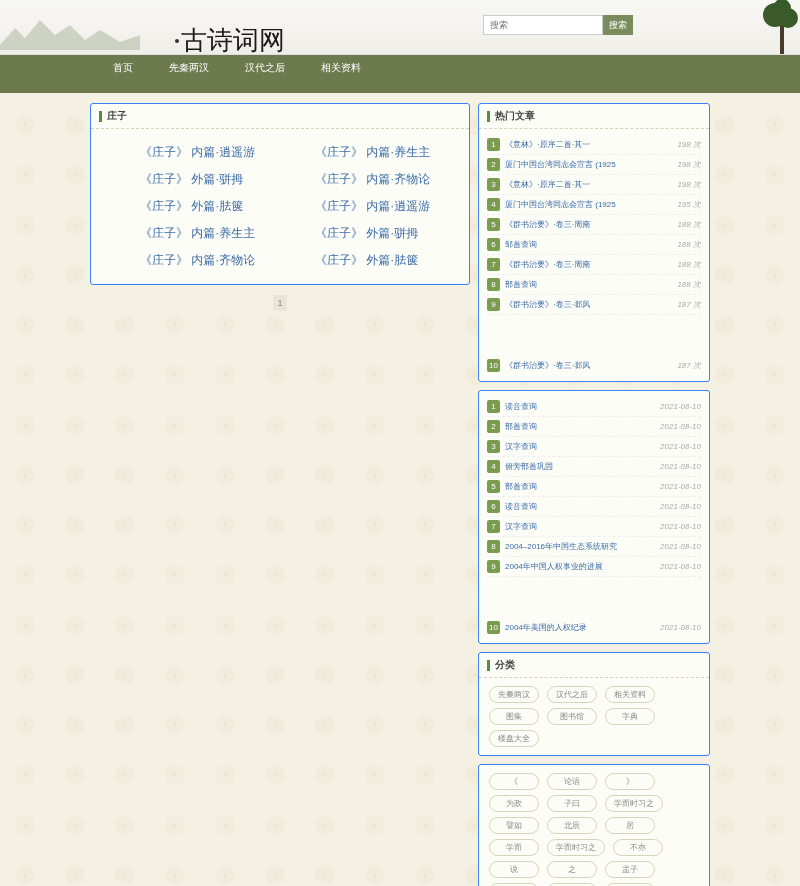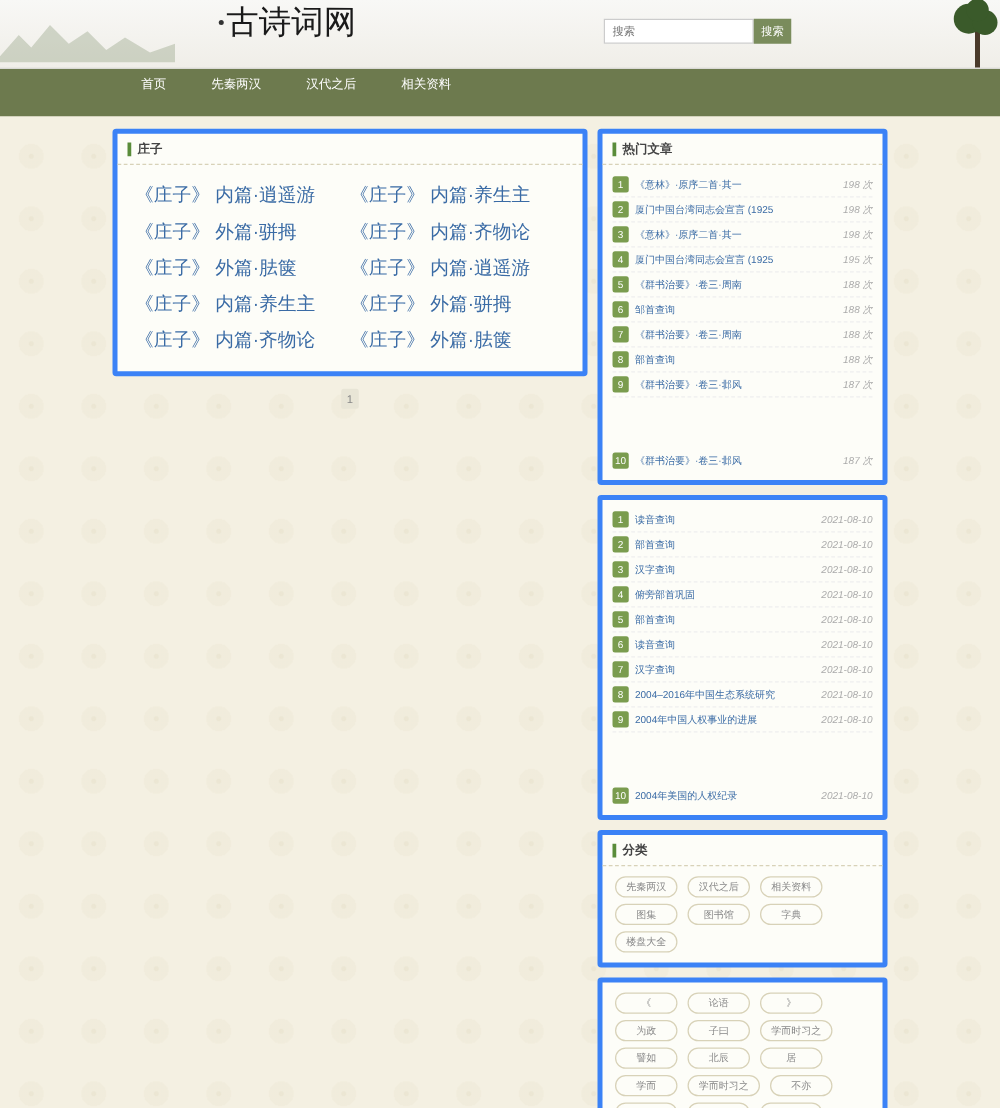--- a/index.html
+++ b/index.html
@@ -1,39 +1,39 @@
 <!DOCTYPE html>
 <html><head>
 <meta charset="utf-8">
 <style>
 * { margin:0; padding:0; box-sizing:border-box; }
 body { font-family:"Microsoft YaHei",Arial,sans-serif; font-size:9px; background:#f4f0e2; }
 .header-bg { height:55px; background:linear-gradient(to bottom,#f8f8f6 0%,#f0eee8 100%); border-bottom:1px solid #ddd; position:relative; overflow:hidden; }
 .mountain { position:absolute; left:0; top:10px; width:140px; height:40px; }
 .mountain svg { opacity:0.35; }
 .tree { position:absolute; right:0; top:0; width:60px; height:55px; }
-.logo { position:absolute; left:175px; top:0; }
+.logo { position:absolute; left:175px; top:23px; }
 .logo-text { font-family:"STKaiti","KaiTi",serif; font-size:26px; color:#1a1a1a; display:flex; align-items:center; }
 .logo-dot { width:4px; height:4px; background:#333; border-radius:50%; margin-right:2px; }
 .search-box { position:absolute; right:167px; top:15px; display:flex; }
 .search-input { width:120px; height:20px; border:1px solid #ccc; padding:0 6px; font-size:9px; color:#999; }
 .search-btn { width:30px; height:20px; background:#7a8c5c; color:#fff; border:none; font-size:9px; cursor:pointer; }
 .nav { background:#6d7a4e; height:38px; }
 .nav-inner { width:620px; margin:0 auto; display:flex; padding-left:5px; }
 .nav-item { padding:0 18px; color:#fff; font-size:10px; line-height:26px; cursor:pointer; }
 .container { width:620px; margin:0 auto; display:flex; gap:8px; padding-top:10px; }
 .main { width:380px; }
 .sidebar { width:232px; }
-.panel { background:#fdfdf8; border:4px solid #3b82f6; border-radius:3px; margin-bottom:8px; }
+.panel { background:#fdfdf8; border:1px solid #3b82f6; border-radius:3px; margin-bottom:8px; }
 .panel-head { padding:5px 8px; border-bottom:1px dashed #d8d2b8; display:flex; align-items:center; }
 .panel-head-bar { width:3px; height:11px; background:#5a8c3a; margin-right:5px; }
 .panel-head-title { font-size:10px; color:#444; font-weight:bold; }
 .article-list { padding:10px 14px; display:flex; flex-wrap:wrap; }
 .article-item { width:50%; padding:5px 0; }
-.article-item a { color:#3a6ba5; font-size:15px; text-decoration:none; }
+.article-item a { color:#3a6ba5; font-size:12px; text-decoration:none;margin-left:35px; }
 .pagination { text-align:center; margin-top:10px; }
 .page-num { display:inline-block; width:14px; height:16px; line-height:16px; background:#e8e5d6; color:#888; font-size:9px; border-radius:2px; }
 .side-list { padding:6px 8px; }
 .side-row { display:flex; align-items:center; padding:3px 0; border-bottom:1px dashed #eee; }
 .side-row:last-child { border-bottom:none;margin-top:41px; }
 .rank { width:13px; height:13px; background:#7a9c4e; color:#fff; font-size:8px; text-align:center; line-height:13px; border-radius:2px; margin-right:5px; flex-shrink:0; }
 .side-title { flex:1; color:#3a6ba5; font-size:8px; overflow:hidden; white-space:nowrap; text-overflow:ellipsis; }
 .side-meta { color:#aaa; font-size:8px; flex-shrink:0;font-style:italic; }
 .tag-body { padding:8px 10px; display:flex; flex-wrap:wrap; gap:5px 8px; }
 .tag-item { border:1px solid #d8d2b8; border-radius:9px; padding:2px 8px; font-size:8px; color:#888; min-width:50px; text-align:center; cursor:pointer; }

